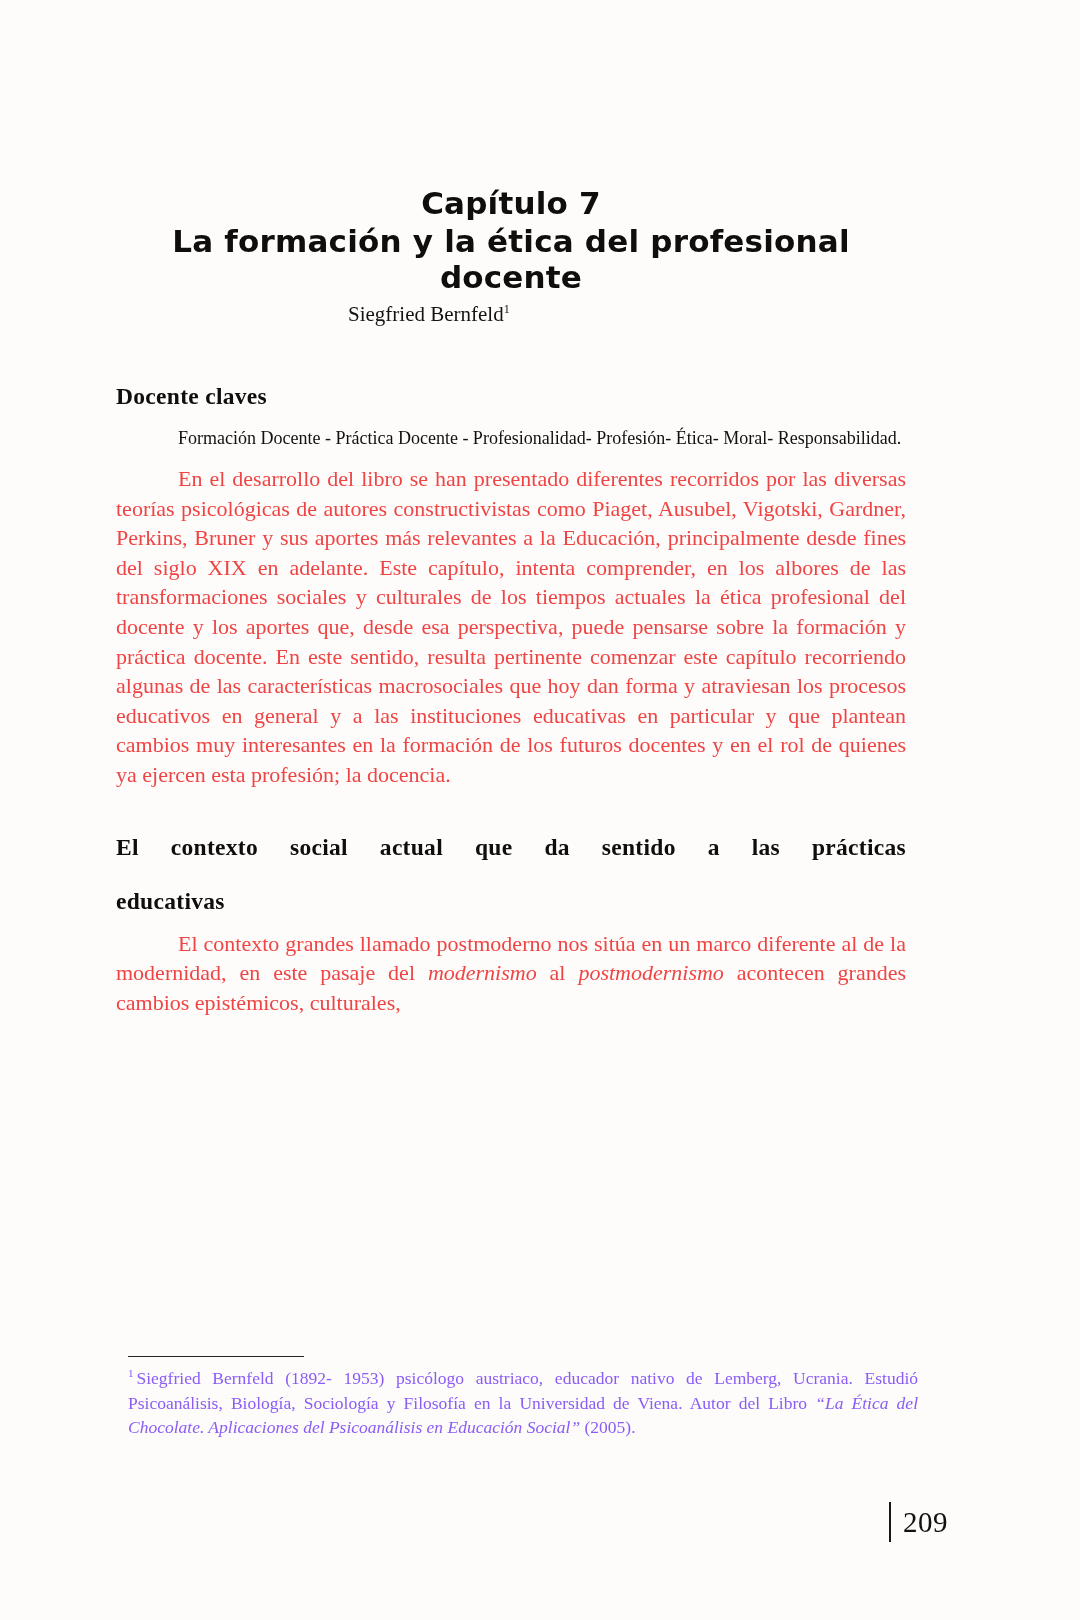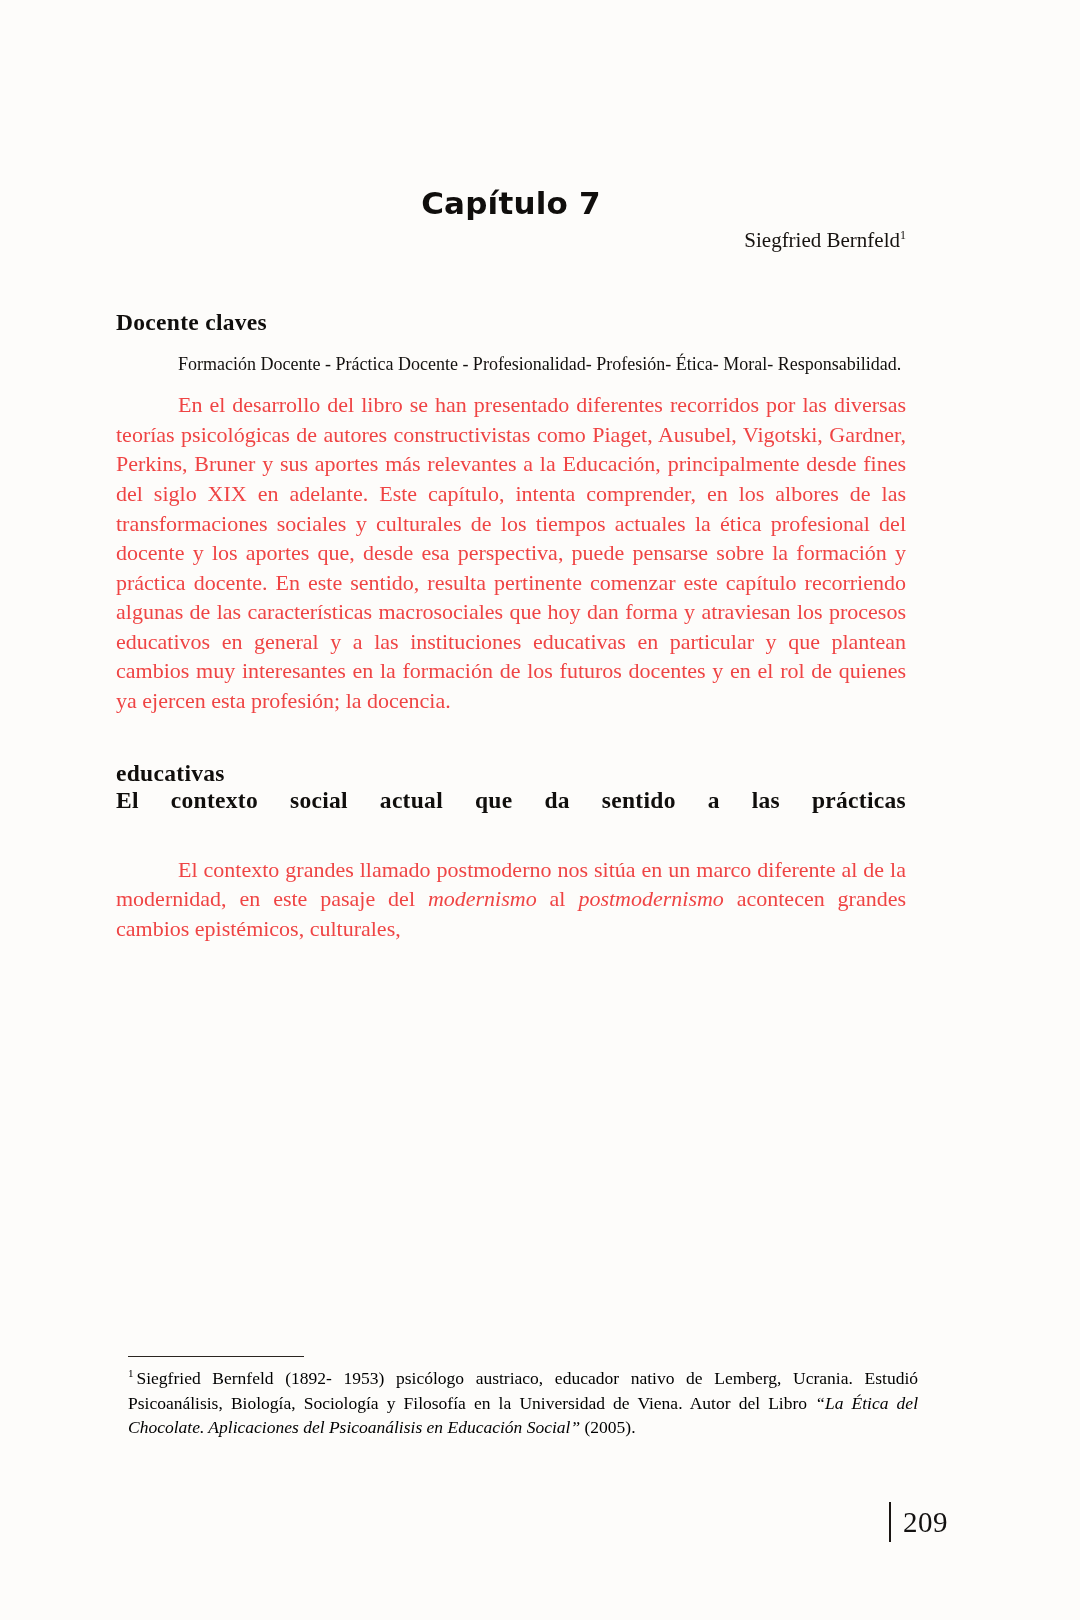--- a/index.html
+++ b/index.html
@@ -56,21 +56,21 @@
     font-style: italic;
     font-size: 20.5px;
     line-height: 1.50;
     text-align: justify;
     text-justify: inter-word;
     color: #16120f;
   }
   .epigraph-attrib {
     margin: 6px 0 0 232px;
     width: 558px;
-    text-align: right;
+    text-align: left;
     font-size: 21px;
     font-style: normal;
     color: #16120f;
   }
   .epigraph-attrib sup {
     font-size: 12px;
     vertical-align: super;
   }
 
   
@@ -133,21 +133,21 @@
     width: 176px;
     height: 1px;
     background: #2a2520;
     margin-bottom: 9px;
   }
   .footnote-text {
     font-size: 17.5px;
     line-height: 1.40;
     text-align: justify;
     text-justify: inter-word;
-    color: #000000;
+    color: #8b5cf6;
   }
   .footnote-text sup {
     font-size: 11px;
     vertical-align: super;
     margin-right: 3px;
   }
 
   
   .folio {
     position: absolute;
@@ -173,32 +173,33 @@
 </style>
 </head>
 <body>
 
 <div class="page">
 
   <div class="content">
 
     <div class="chapter-head">
       <span class="chapter-number">Capítulo 7</span>
+      <span class="chapter-title">La formación y la ética del profesional docente</span>
     </div>
 
     <div class="epigraph-attrib"><span>Siegfried Bernfeld</span><sup>1</sup></div>
 
     <h2 class="section-heading">Docente claves</h2>
     <p class="keywords">Formación Docente - Práctica Docente - Profesionalidad- Profesión- Ética- Moral- Responsabilidad.</p>
 
     <p class="body indent">En el desarrollo del libro se han presentado diferentes recorridos por las diversas teorías psicológicas de autores constructivistas como Piaget, Ausubel, Vigotski, Gardner, Perkins, Bruner y sus aportes más relevantes a la Educación, principalmente desde fines del siglo XIX en adelante. Este capítulo, intenta comprender, en los albores de las transformaciones sociales y culturales de los tiempos actuales la ética profesional del docente y los aportes que, desde esa perspectiva, puede pensarse sobre la formación y práctica docente. En este sentido, resulta pertinente comenzar este capítulo recorriendo algunas de las características macrosociales que hoy dan forma y  atraviesan los procesos educativos en general y a las instituciones educativas en  particular y que plantean cambios muy interesantes en la formación de los futuros docentes y en el rol de quienes ya ejercen esta profesión; la docencia.</p>
 
     <h2 class="section-heading spaced">
+      <span class="ln justified">El contexto social actual que da sentido a las prácticas</span>
       <span class="ln">educativas</span>
-      <span class="ln justified">El contexto social actual que da sentido a las prácticas</span>
     </h2>
 
     <p class="body indent"><span>El contexto grandes llamado postmoderno nos sitúa en un marco diferente al de la modernidad, en este pasaje del </span><em>modernismo</em><span> al </span><em>postmodernismo</em><span> acontecen grandes cambios epistémicos, culturales,</span></p>
 
   </div>
 
   <div class="footnote">
     <div class="footnote-rule"></div>
     <div class="footnote-text"><sup>1</sup><span>Siegfried Bernfeld (1892- 1953) psicólogo austriaco, educador nativo de Lemberg, Ucrania. Estudió Psicoanálisis, Biología, Sociología y Filosofía en la Universidad de Viena. Autor del Libro </span><em>“La Ética del Chocolate. Aplicaciones del Psicoanálisis en Educación Social”</em><span> (2005).</span></div>
   </div>

